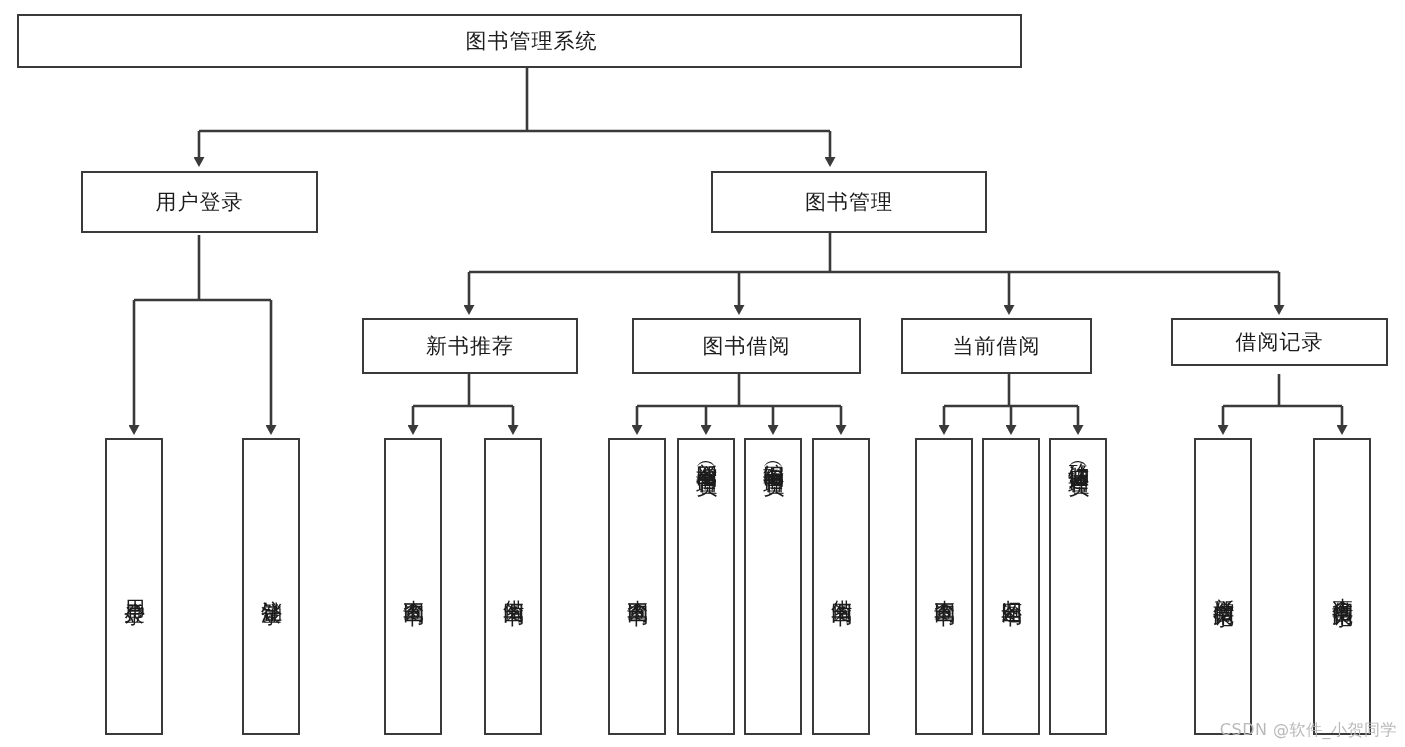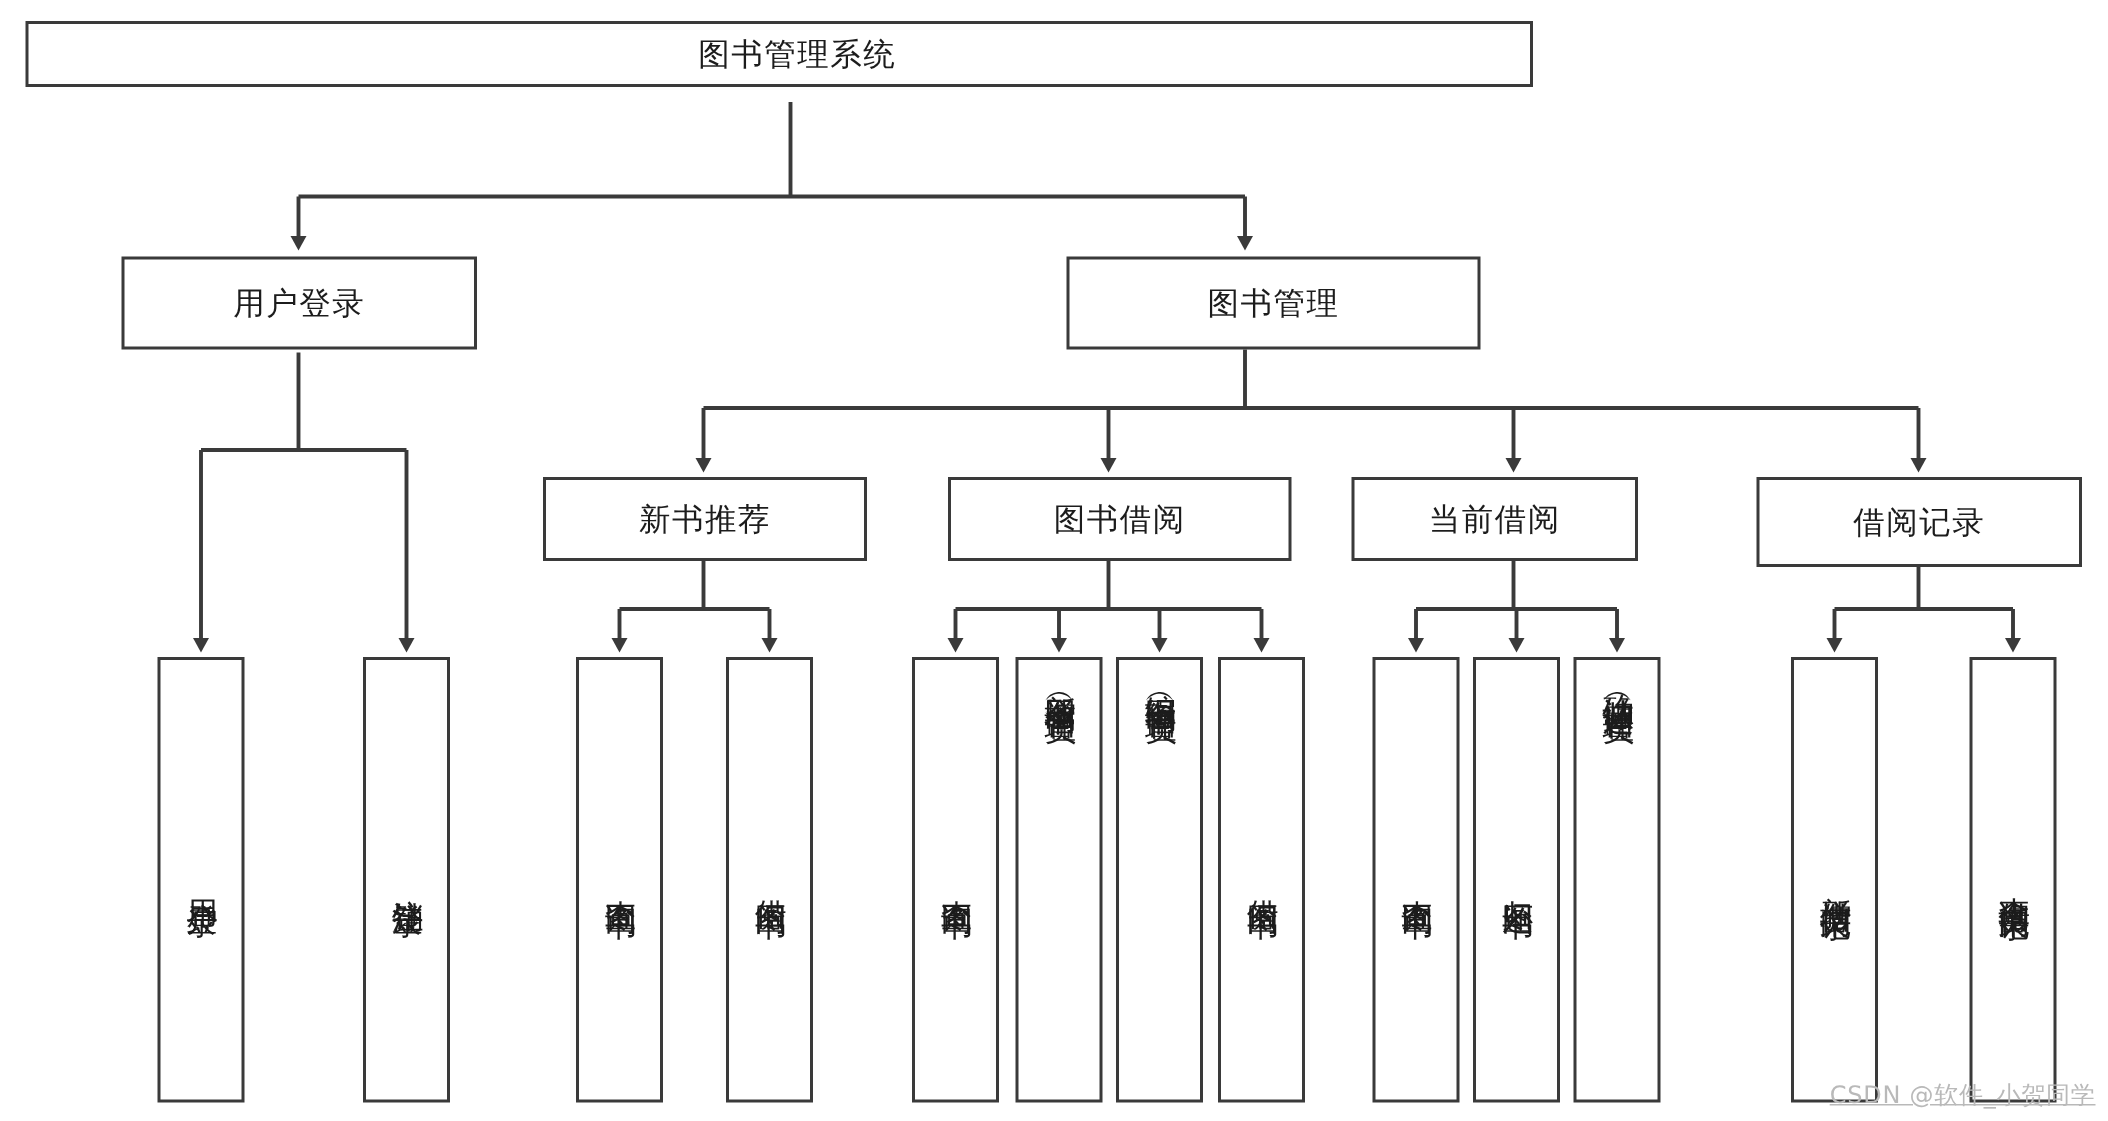--- a/index.html
+++ b/index.html
@@ -64,21 +64,20 @@
     padding-top: 0;
   }
   .watermark {
     position: absolute;
     right: 8px;
     bottom: 6px;
     font-size: 16px;
     color: #b9b9b9;
     letter-spacing: 0.5px;
     white-space: nowrap;
-    text-decoration: underline;
   }
 </style>
 </head>
 <body>
 
 <div id="canvas">
 
   <svg class="edges" viewBox="0 0 1405 747" xmlns="http://www.w3.org/2000/svg">
     <defs>
       <marker id="arrow" markerWidth="10" markerHeight="11" refX="1" refY="5.5" orient="auto" markerUnits="userSpaceOnUse">
@@ -123,21 +122,21 @@
       <path d="M1011,406 L1011,426" marker-end="url(#arrow)"></path>
       <path d="M1078,406 L1078,426" marker-end="url(#arrow)"></path>
 
       <path d="M1279,374 L1279,406"></path>
       <path d="M1223,406 L1342,406"></path>
       <path d="M1223,406 L1223,426" marker-end="url(#arrow)"></path>
       <path d="M1342,406 L1342,426" marker-end="url(#arrow)"></path>
     </g>
   </svg>
 
-  <div class="node h" style="left:17px; top:14px; width:1005px; height:44px;padding-left:24px;">
+  <div class="node h" style="left:17px; top:14px; width:1005px; height:54px;padding-left:24px;">
     <span>图书管理系统</span>
   </div>
 
   <div class="node h" style="left:81px; top:171px; width:237px; height:62px;">
     <span>用户登录</span>
   </div>
 
   <div class="node h" style="left:711px; top:171px; width:276px; height:62px;">
     <span>图书管理</span>
   </div>
@@ -147,21 +146,21 @@
   </div>
 
   <div class="node h" style="left:632px; top:318px; width:229px; height:56px;">
     <span>图书借阅</span>
   </div>
 
   <div class="node h" style="left:901px; top:318px; width:191px; height:56px;">
     <span>当前借阅</span>
   </div>
 
-  <div class="node h" style="left:1171px; top:318px; width:217px; height:60px;text-align:center;">
+  <div class="node h" style="left:1171px; top:318px; width:217px; height:48px;text-align:center;">
     <span>借阅记录</span>
   </div>
 
   <div class="node v mid" style="left:105px; top:438px; width:58px; height:297px;">
     <span class="vlabel">用户登录</span>
   </div>
 
   <div class="node v mid" style="left:242px; top:438px; width:58px; height:297px;">
     <span class="vlabel">注销登录</span>
   </div>

